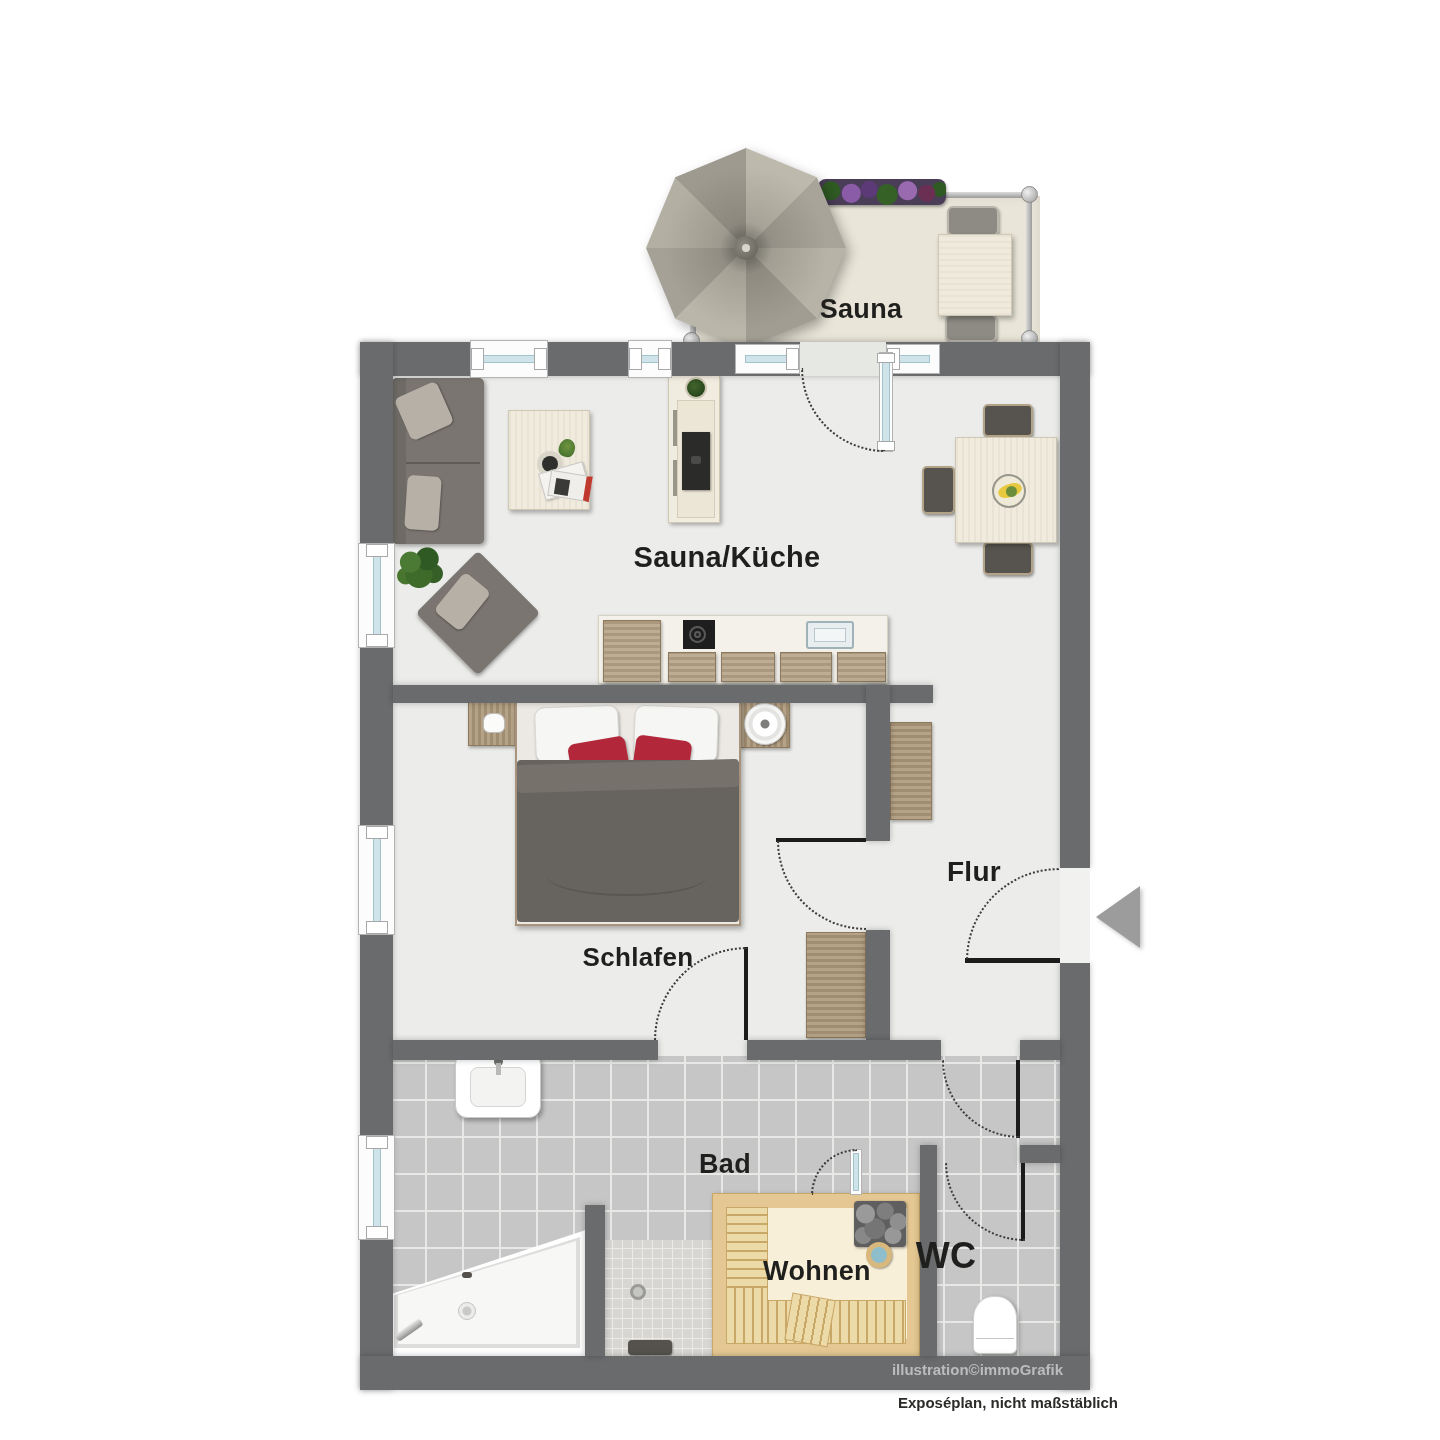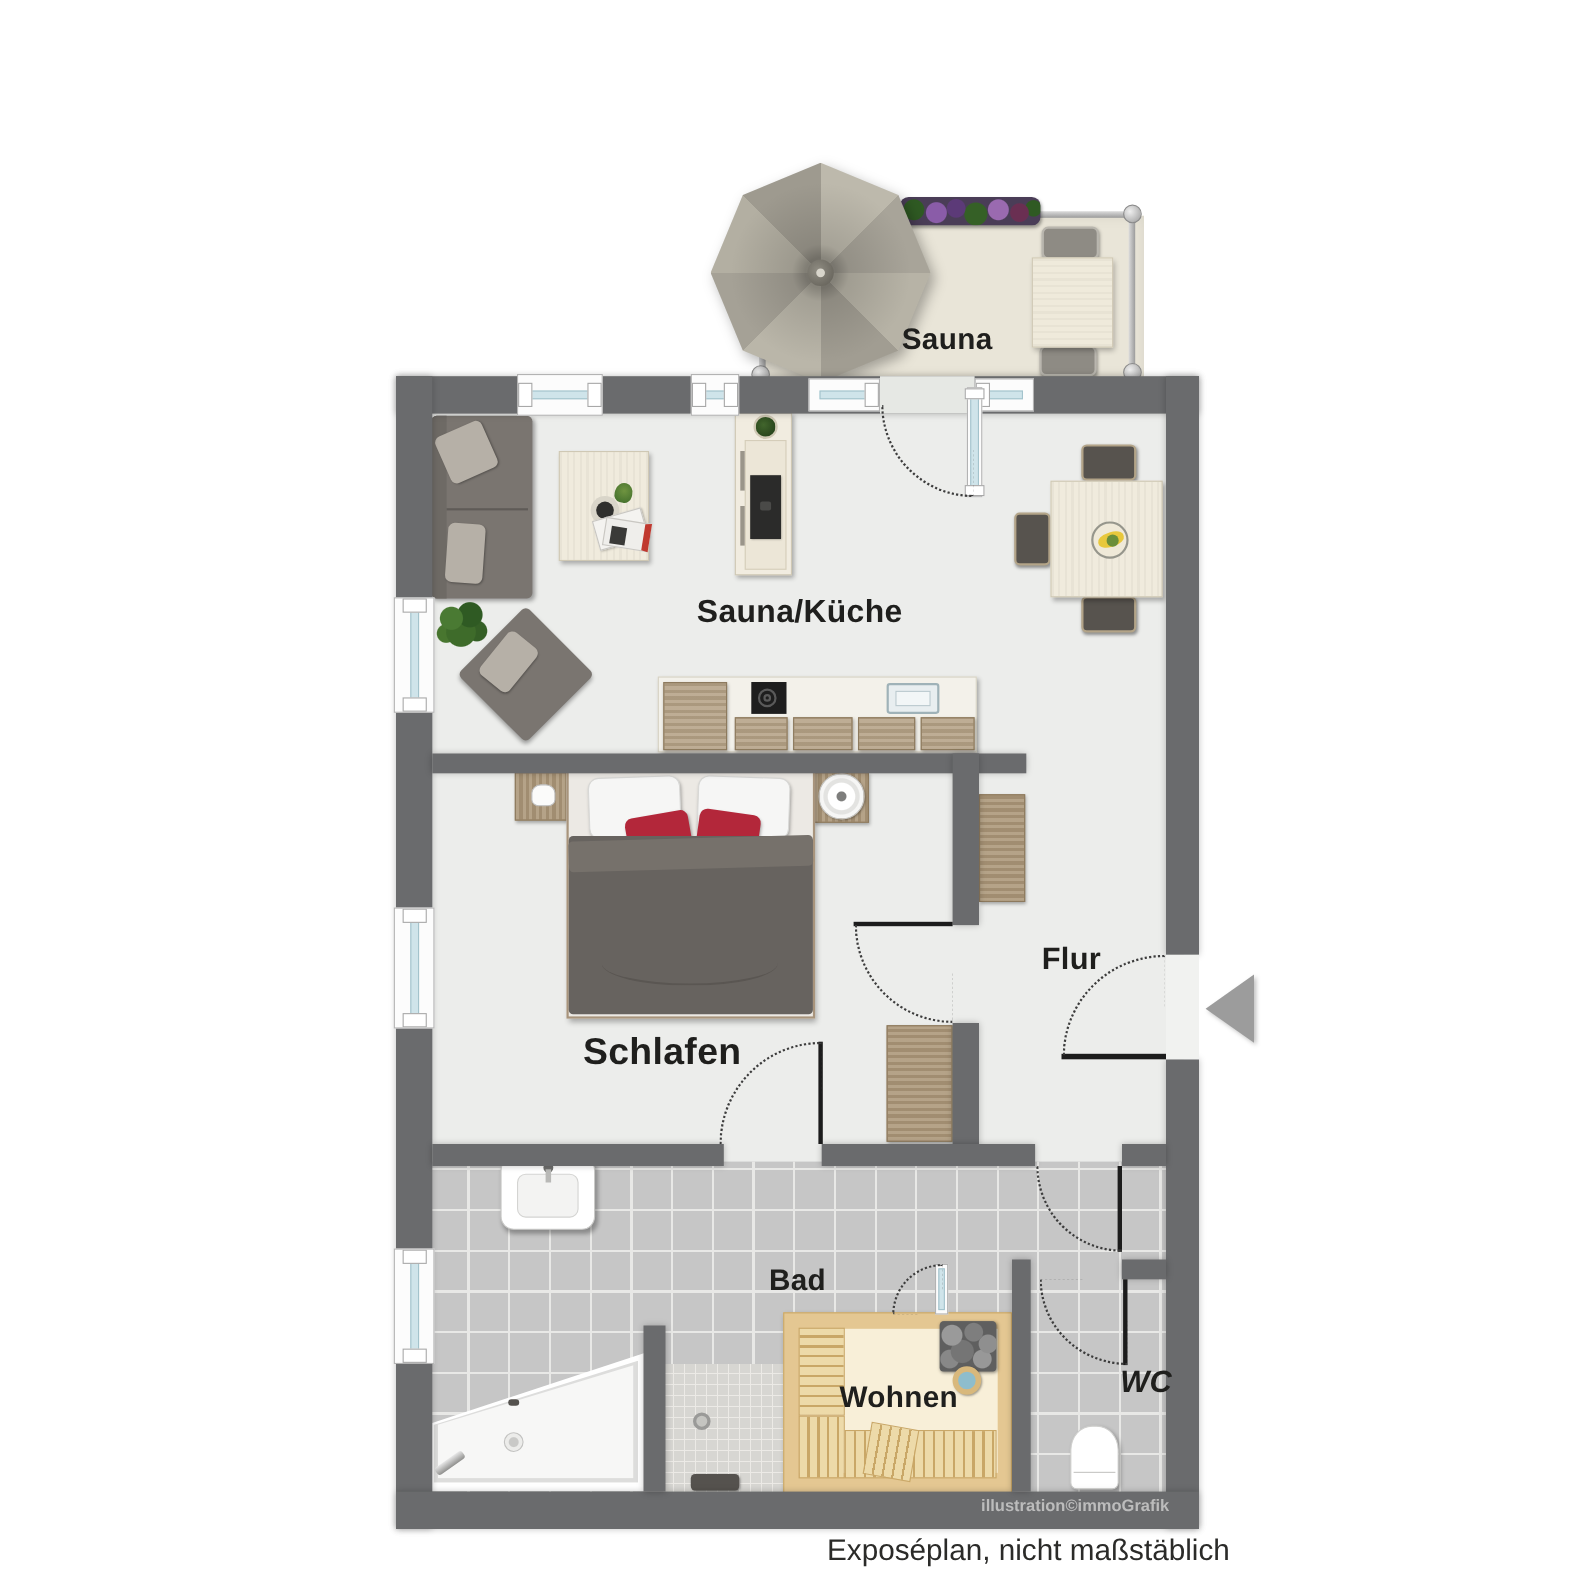--- a/index.html
+++ b/index.html
@@ -299,22 +299,22 @@
 
   <div class="win winV" style="left:850px;top:1149px;width:12px;height:46px;">
       <i class="glass" style="top:3px;bottom:3px;width:6px;margin-left:-3px;"></i>
     </div>
   <div class="arcTL" style="left:811px;top:1149px;width:46px;height:46px;"></div>
 
   <div class="abs" style="left:1096px;top:886px;width:0;height:0;border-top:31px solid transparent;border-bottom:31px solid transparent;border-right:44px solid #9c9c9c;filter:drop-shadow(2px 2px 2px rgba(0,0,0,.25));"></div>
 
   <div class="lbl" style="left:861px;top:309px;font-size:27px;">Sauna</div>
   <div class="lbl" style="left:727px;top:557px;font-size:29px;">Sauna/Küche</div>
-  <div class="lbl" style="left:602px;top:957px;font-size:34px;">Schlafen</div>
+  <div class="lbl" style="left:638px;top:957px;font-size:26px;">Schlafen</div>
   <div class="lbl" style="left:974px;top:872px;font-size:28px;">Flur</div>
   <div class="lbl" style="left:725px;top:1164px;font-size:27px;">Bad</div>
   <div class="lbl" style="left:817px;top:1271px;font-size:27px;">Wohnen</div>
-  <div class="lbl" style="left:1042px;top:1256px;font-size:28px;font-style:italic;">WC</div>
+  <div class="lbl" style="left:946px;top:1256px;font-size:36px;">WC</div>
 
   <div class="abs" style="right:377px;top:1361px;font-size:15px;font-weight:600;color:#bcbcbc;">illustration©immoGrafik</div>
-  <div class="abs" style="right:322px;top:1394px;font-size:27px;font-weight:400;color:#2b2b29;">Exposéplan, nicht maßstäblich</div>
+  <div class="abs" style="right:322px;top:1394px;font-size:15px;font-weight:700;color:#2b2b29;">Exposéplan, nicht maßstäblich</div>
 
 </div>
 
 </body></html>

